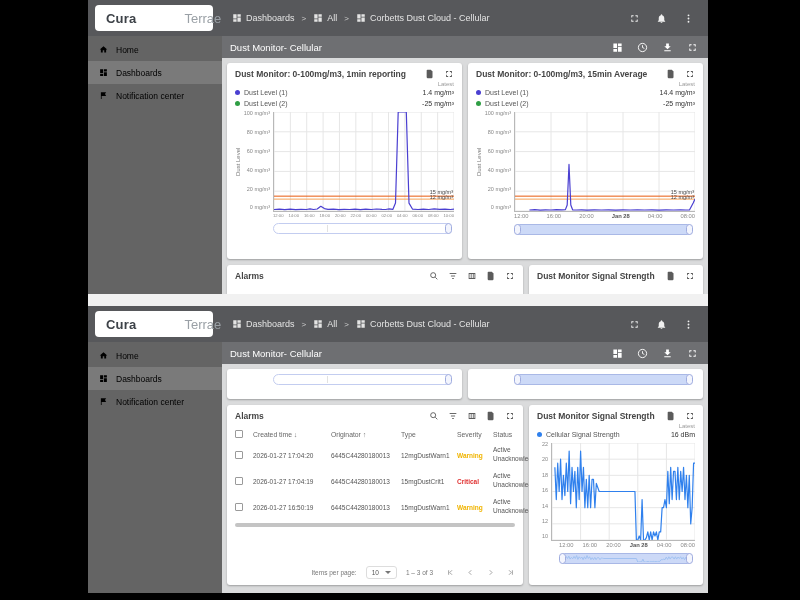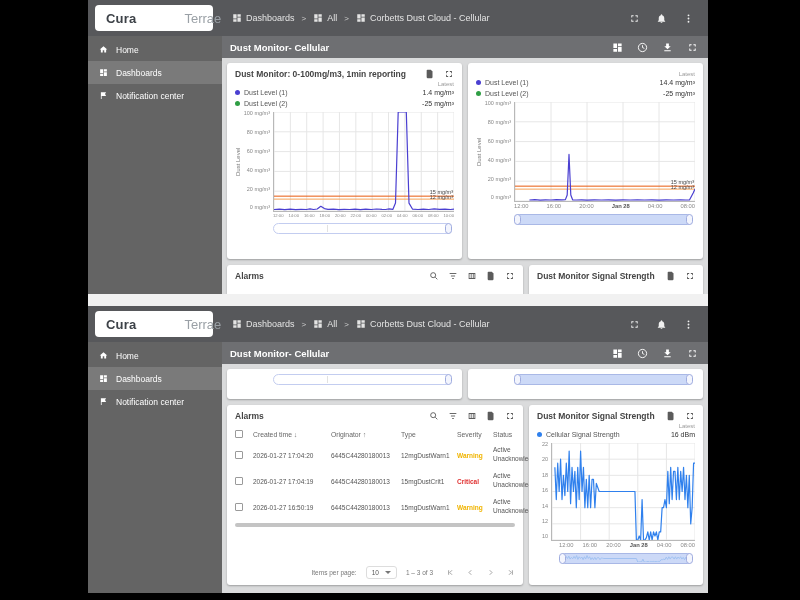--- a/index.html
+++ b/index.html
@@ -16,27 +16,27 @@
   .logo-wrap { width:134px; padding-left:7px; flex:none; }
   .logo-chip { background:#fff; border-radius:4px; height:26px; width:118px; display:flex; align-items:center; padding:0 7px; gap:4px; }
   .logo-bold { font-size:13px; font-weight:bold; color:#3d4248; letter-spacing:.2px; }
   .logo-light { font-size:13px; color:#9aa0a6;padding-left:48px; }
   .breadcrumb { flex:1; display:flex; align-items:center; gap:7px; color:#e4e4e4; font-size:9px; padding-left:10px; }
   .crumb { display:flex; align-items:center; gap:4px; cursor:pointer; }
   .crumb-sep { color:#cfcfcf; font-size:8px; }
   .topbar-icons { display:flex; align-items:center; gap:16px; padding-right:14px; color:#f0f0f0; }
 
   .body-row { display:flex; height:calc(100% - 36px); }
-  .sidebar { width:134px; flex:none; background:#646464; color:#ffffff; padding-top:2px; }
+  .sidebar { width:134px; flex:none; background:#646464; color:#000000; padding-top:2px; }
   .side-item { height:23px; display:flex; align-items:center; gap:8px; padding-left:11px; font-size:8.5px; cursor:pointer; }
   .side-item.active { background:#7a7a7a; }
 
   .main { flex:1; display:flex; flex-direction:column; min-width:0; }
   .subbar { height:22px; background:#6e6f72; color:#fff; display:flex; align-items:center; padding:0 10px 0 8px; }
-  .subbar-title { flex:1; font-size:9.5px; font-weight:bold; }
+  .subbar-title { flex:1; font-size:9.5px; font-weight:normal; }
   .subbar-icons { display:flex; align-items:center; gap:14px; }
 
   .content { flex:1; background:#dadbdc; padding:5px; overflow:hidden; }
 
   
   .card { background:#fff; border-radius:3px; box-shadow:0 1px 2px rgba(0,0,0,.28); padding:6px 8px; position:relative; }
   .row1 { display:flex; gap:6px; height:196px; }
   .chart-card { flex:1; min-width:0; display:flex; flex-direction:column; }
   .row2 { display:flex; gap:6px; margin-top:6px; }
   #shot1 .row2 { height:60px; }
@@ -276,20 +276,31 @@
                 <span>08:00</span>
                 <span>10:00</span>
               </div>
             <div class="range-slider">
               <span class="slider-mark"></span>
               <span class="slider-handle hr"></span>
             </div>
           </div>
 
           <div class="card chart-card">
+            <div class="card-head">
+              <span class="card-title">Dust Monitor: 0-100mg/m3, 15min Average</span>
+              <span class="head-icons">
+                <svg width="10" height="10" viewBox="0 0 24 24" fill="currentColor">
+                    <path d="M6 2h8l4 4v14a2 2 0 0 1-2 2H6a2 2 0 0 1-2-2V4a2 2 0 0 1 2-2z"></path>
+                  </svg>
+                <svg width="10" height="10" viewBox="0 0 24 24" fill="currentColor">
+                    <path d="M7 14H5v5h5v-2H7v-3zm-2-4h2V7h3V5H5v5zm12 7h-3v2h5v-5h-2v3zM14 5v2h3v3h2V5h-5z"></path>
+                  </svg>
+              </span>
+            </div>
             <div class="latest">Latest</div>
             <div class="legend-row">
               <span class="dot" style="background: rgb(74, 63, 209);"></span>
               <span class="legend-label">Dust Level (1)</span>
               <span class="legend-value">14.4 mg/m³</span>
             </div>
             <div class="legend-row">
               <span class="dot" style="background: rgb(47, 158, 68);"></span>
               <span class="legend-label">Dust Level (2)</span>
               <span class="legend-value">-25 mg/m³</span>

